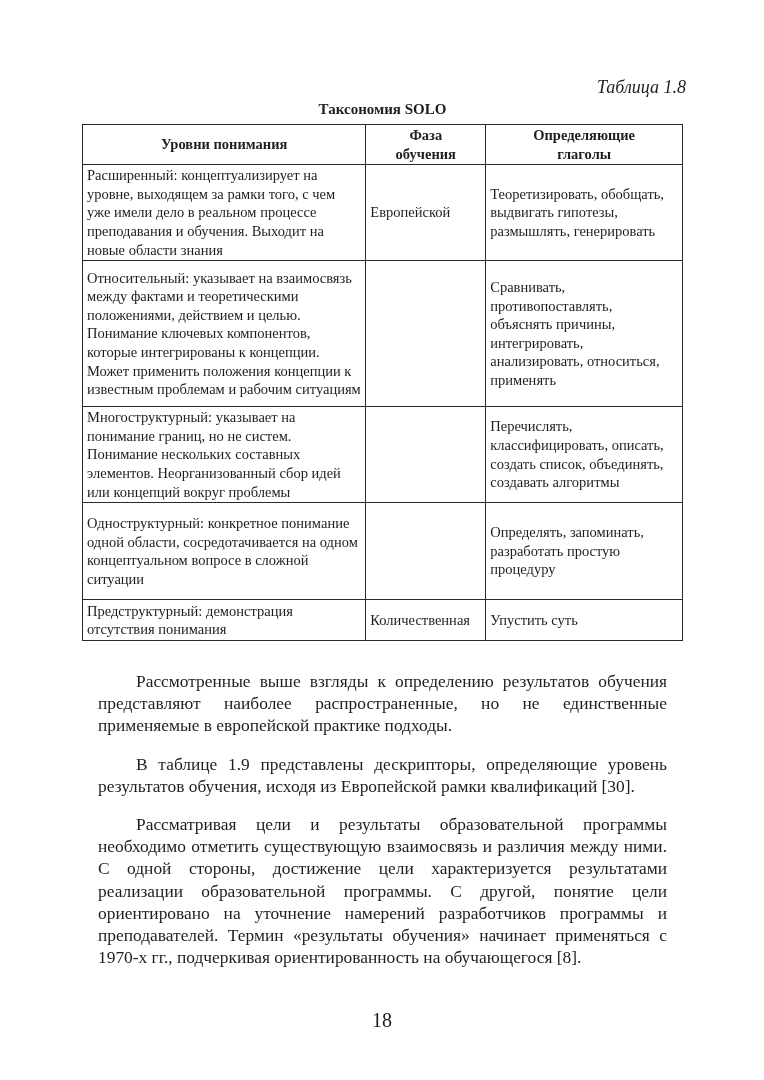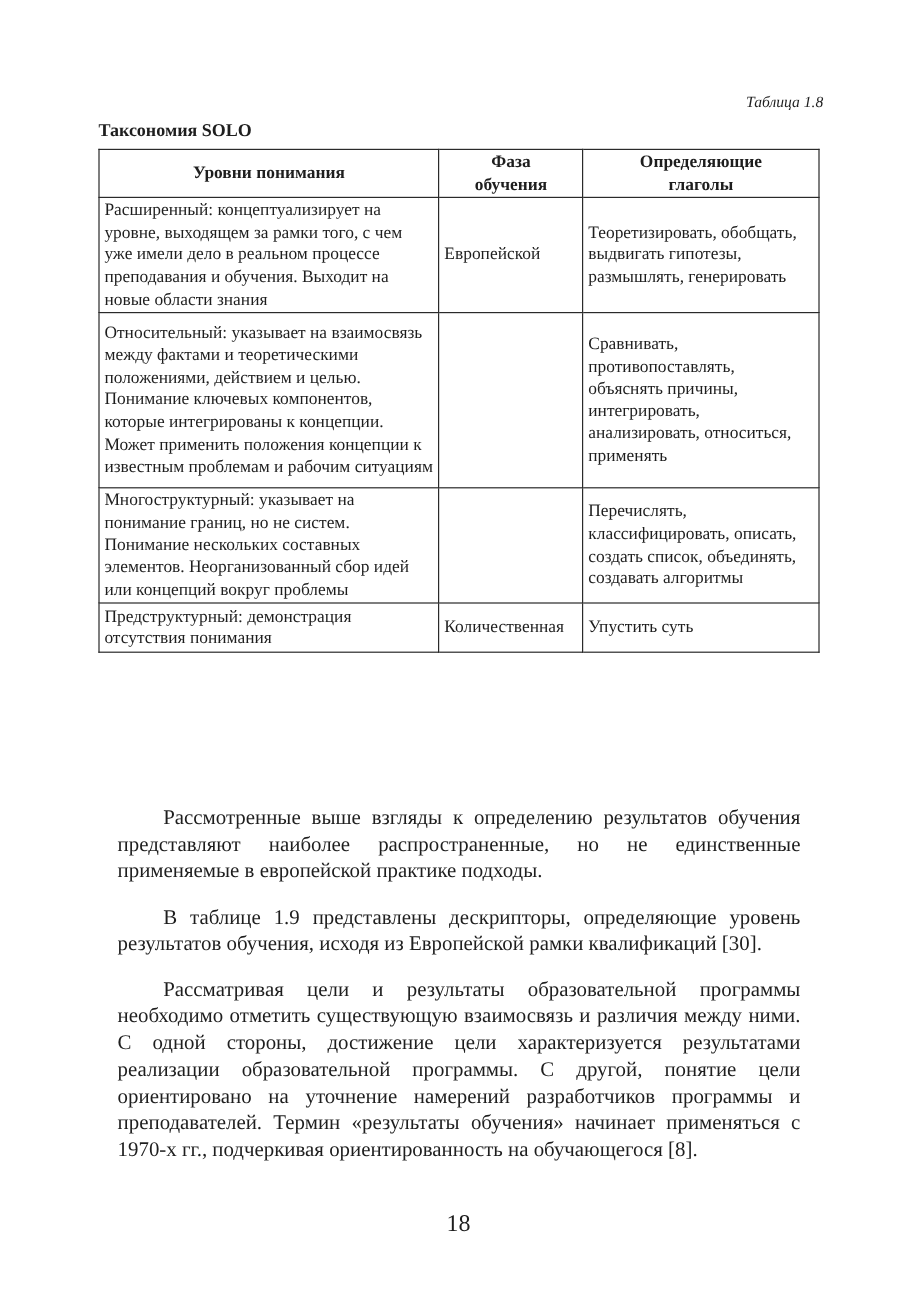--- a/index.html
+++ b/index.html
@@ -2,25 +2,25 @@
 <html><head>
   <meta charset="utf-8">
   <style>
     html, body { margin: 0; padding: 0; background: #ffffff; }
     body {
       width: 764px; height: 1080px; position: relative; overflow: hidden;
       font-family: "Liberation Serif", "DejaVu Serif", serif; color: #1e1e1e;
     }
     .table-caption {
       position: absolute; right: 78px; top: 77px;
-      font-style: italic; font-size: 13px;
+      font-style: italic; font-size: 18px;
     }
     .table-title {
       position: absolute; left: 82px; width: 601px; top: 101px;
-      text-align: left; font-weight: bold; font-size: 15px;
+      text-align: center; font-weight: bold; font-size: 15px;
     }
     table.solo {
       position: absolute; left: 82px; top: 124px; width: 601px;
       border-collapse: collapse; font-size: 14.5px; line-height: 18.6px;
     }
     table.solo th, table.solo td {
       border: 1.5px solid #2a2a2a; vertical-align: middle; padding: 1px 4px;
       text-align: left;
     }
     table.solo th {
@@ -72,20 +72,25 @@
     <tr class="r2">
       <td>Относительный: указывает на взаимосвязь между фактами и теоретическими положениями, действием и целью. Понимание ключевых компонентов, которые интегрированы к концепции. Может применить положения концепции к известным проблемам и рабочим ситуациям</td>
       <td></td>
       <td>Сравнивать, противопоставлять, объяснять причины, интегрировать, анализировать, относиться, применять</td>
     </tr>
     <tr class="r3">
       <td>Многоструктурный: указывает на понимание границ, но не систем. Понимание нескольких составных элементов. Неорганизованный сбор идей или концепций вокруг проблемы</td>
       <td></td>
       <td>Перечислять, классифицировать, описать, создать список, объединять, создавать алгоритмы</td>
     </tr>
+    <tr class="r4">
+      <td>Одноструктурный: конкретное понимание одной области, сосредотачивается на одном концептуальном вопросе в сложной ситуации</td>
+      <td></td>
+      <td>Определять, запоминать, разработать простую процедуру</td>
+    </tr>
     <tr class="r5">
       <td>Предструктурный: демонстрация отсутствия понимания</td>
       <td>Количественная</td>
       <td>Упустить суть</td>
     </tr>
   </tbody>
 </table>
 
 <div class="body-text">
   <p>Рассмотренные выше взгляды к определению результатов обучения представляют наиболее распространенные, но не единственные применяемые в европейской практике подходы.</p>

